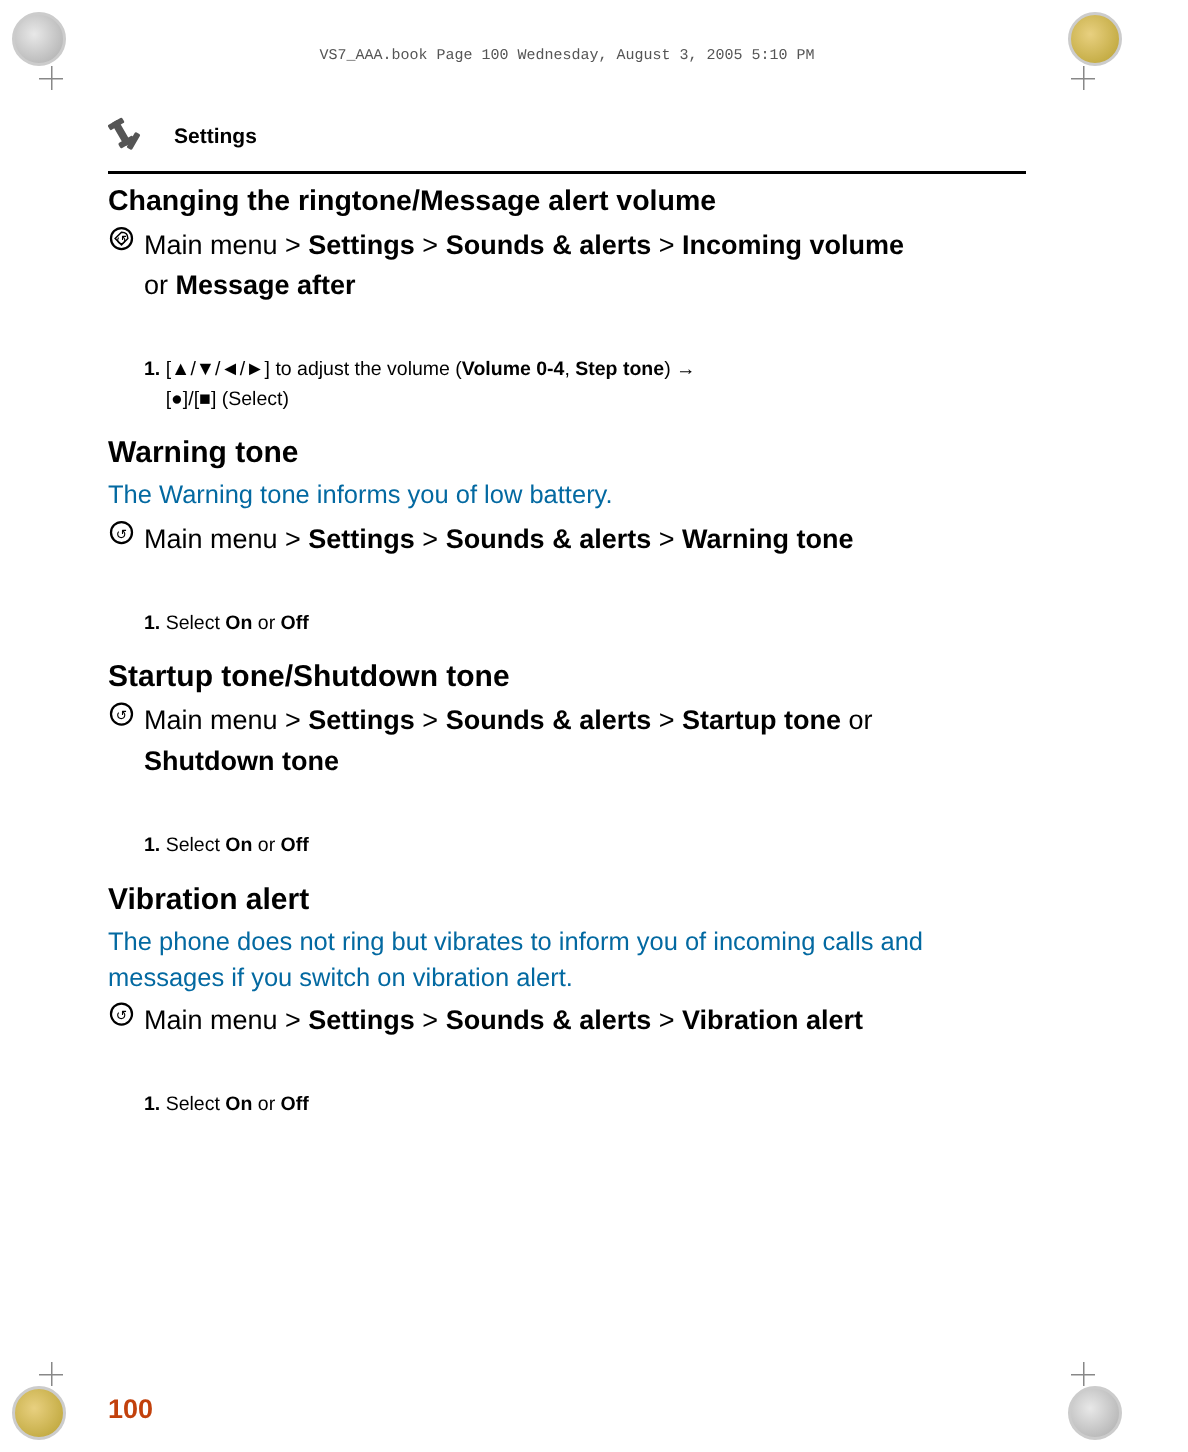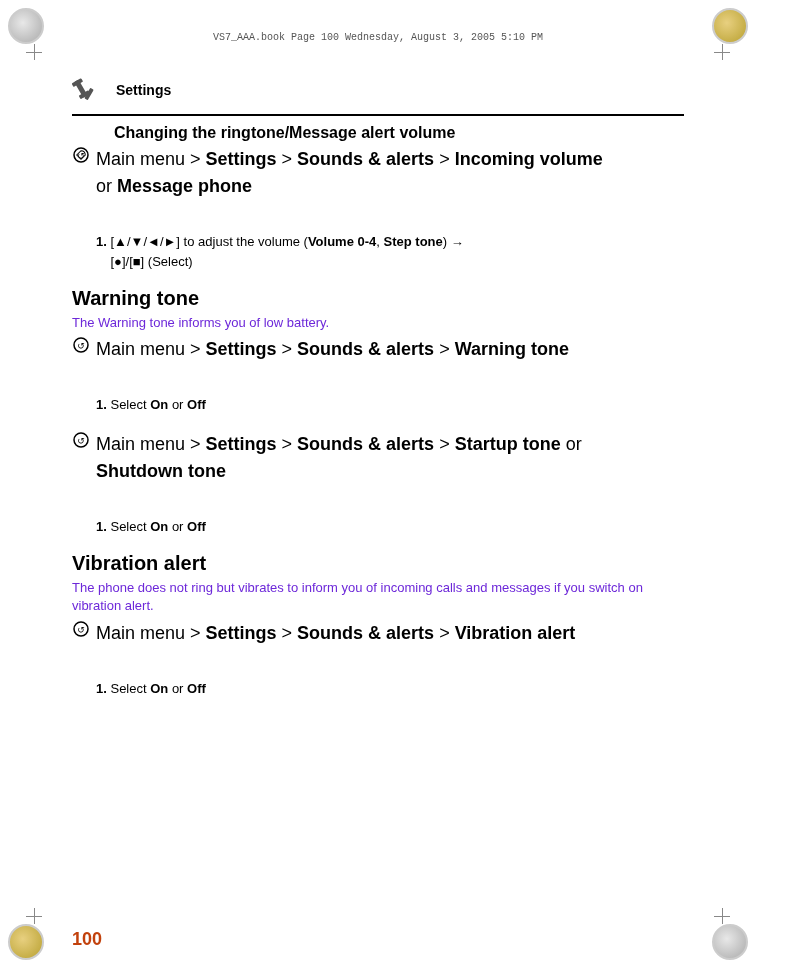--- a/index.html
+++ b/index.html
@@ -130,22 +130,22 @@
     }
 
     .section-title {
       font-size: 20px;
       font-weight: bold;
       color: #000;
       margin-bottom: 4px;
     }
 
     .section-desc {
-      font-size: 13px;
-      color: #6d28d9;
+      font-size: 17px;
+      color: #0369a1;
       margin-bottom: 4px;
       line-height: 1.4;
     }
 
     .nav-line {
       font-size: 13px;
       color: #000;
       margin-bottom: 4px;
       line-height: 1.5;
       display: flex;
@@ -245,50 +245,51 @@
             <rect x="4" y="18" width="11" height="4" rx="1" fill="#555"></rect>
           </g>
 
           <rect x="15" y="16" width="4" height="12" rx="1" fill="#555" transform="rotate(30, 17, 22)"></rect>
         </svg>
       </div>
       <span class="settings-title">Settings</span>
     </div>
 
     <div class="section">
-      <div class="section-title" style="font-size:16px;margin-left:42px;">Changing the ringtone/Message alert volume</div>
+      <div class="section-title" style="font-size:19px;">Changing the ringtone/Message alert volume</div>
       <div class="nav-line">
         <span class="nav-icon">
           <svg class="nav-arrow-svg" viewBox="0 0 18 18" xmlns="http://www.w3.org/2000/svg">
             <circle cx="9" cy="9" r="7" fill="none" stroke="#000" stroke-width="1.5"></circle>
             <path d="M 6 6 Q 9 3 12 6 L 12 12 L 6 12 Z" fill="none" stroke="#000" stroke-width="1" transform="rotate(45,9,9)"></path>
             <text x="9" y="13" text-anchor="middle" font-size="9" fill="#000">↺</text>
           </svg>
         </span>
-        <span class="nav-text">Main menu &gt; <strong>Settings</strong> &gt; <strong>Sounds &amp; alerts</strong> &gt; <strong>Incoming volume</strong><br>or <strong>Message phone</strong></span>
+        <span class="nav-text">Main menu &gt; <strong>Settings</strong> &gt; <strong>Sounds &amp; alerts</strong> &gt; <strong>Incoming volume</strong><br>or <strong>Message after</strong></span>
       </div>
       <div class="step-line"><strong>1.</strong> [▲/▼/◄/►] to adjust the volume (<strong>Volume 0-4</strong>, <strong>Step tone</strong>) →<br>&nbsp;&nbsp;&nbsp;&nbsp;[●]/[■] (Select)</div>
     </div>
 
     <div class="section">
       <div class="section-title">Warning tone</div>
       <div class="section-desc">The Warning tone informs you of low battery.</div>
       <div class="nav-line">
         <span class="nav-icon">
           <svg class="nav-arrow-svg" viewBox="0 0 18 18" xmlns="http://www.w3.org/2000/svg">
             <circle cx="9" cy="9" r="7" fill="none" stroke="#000" stroke-width="1.5"></circle>
             <text x="9" y="13" text-anchor="middle" font-size="9" fill="#000">↺</text>
           </svg>
         </span>
         <span class="nav-text">Main menu &gt; <strong>Settings</strong> &gt; <strong>Sounds &amp; alerts</strong> &gt; <strong>Warning tone</strong></span>
       </div>
       <div class="step-line"><strong>1.</strong> Select <strong>On</strong> or <strong>Off</strong></div>
     </div>
 
     <div class="section">
+      <div class="section-title">Startup tone/Shutdown tone</div>
       <div class="nav-line">
         <span class="nav-icon">
           <svg class="nav-arrow-svg" viewBox="0 0 18 18" xmlns="http://www.w3.org/2000/svg">
             <circle cx="9" cy="9" r="7" fill="none" stroke="#000" stroke-width="1.5"></circle>
             <text x="9" y="13" text-anchor="middle" font-size="9" fill="#000">↺</text>
           </svg>
         </span>
         <span class="nav-text">Main menu &gt; <strong>Settings</strong> &gt; <strong>Sounds &amp; alerts</strong> &gt; <strong>Startup tone</strong> or<br><strong>Shutdown tone</strong></span>
       </div>
       <div class="step-line"><strong>1.</strong> Select <strong>On</strong> or <strong>Off</strong></div>

